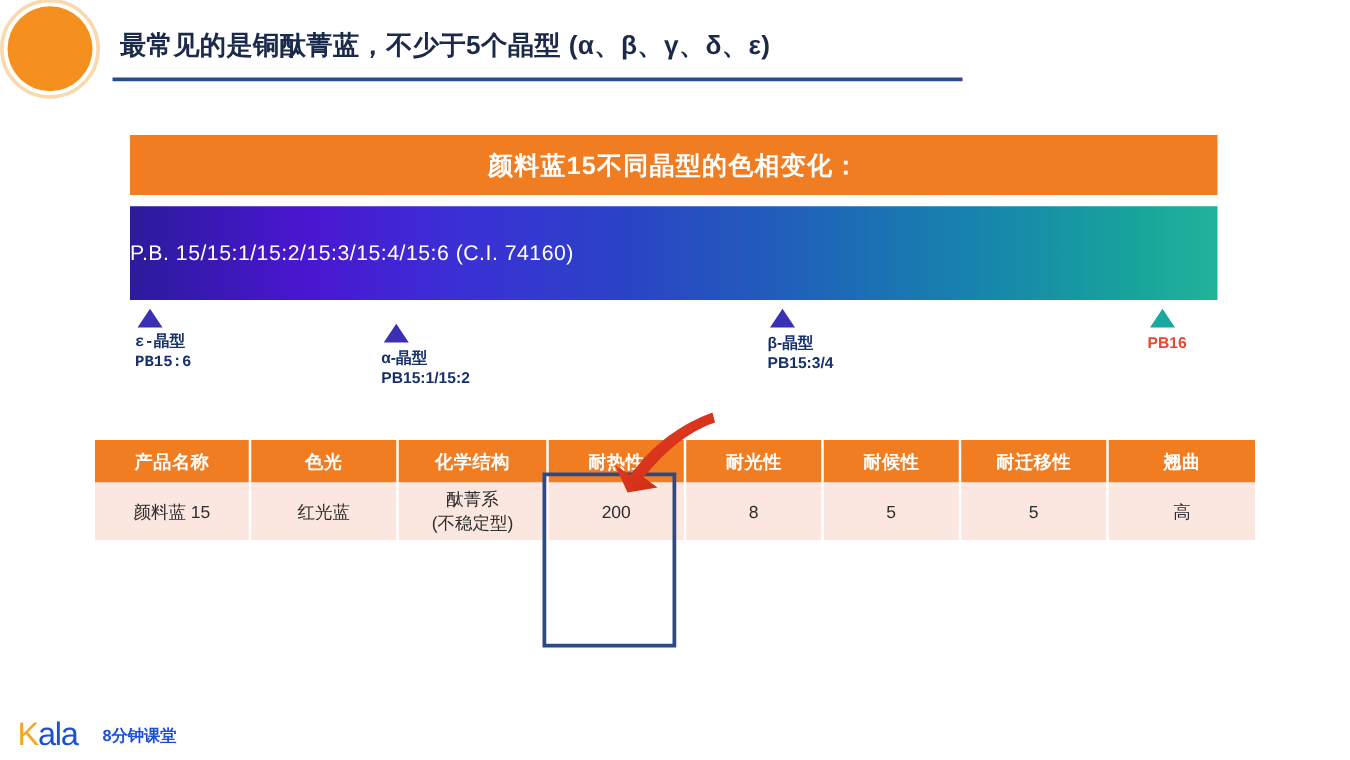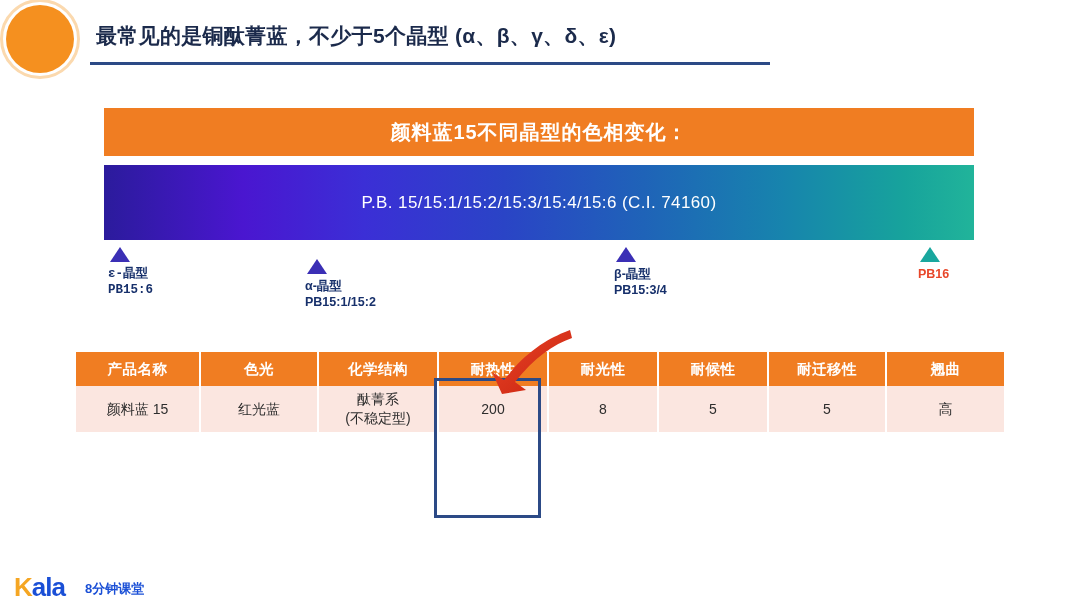--- a/index.html
+++ b/index.html
@@ -78,21 +78,20 @@
   }
   .gradient-bar {
     position: absolute;
     left: 104px;
     top: 165px;
     width: 870px;
     height: 75px;
     background: linear-gradient(90deg, #2b1b9c 0%, #4a16d0 16%, #3b2fd6 30%, #2a44c6 46%, #1f63b8 62%, #1784ad 78%, #17a39c 92%, #21b49a 100%);
     display: flex;
     align-items: center;
-    justify-content: center;
   }
   .gradient-bar-label {
     color: #ffffff;
     font-size: 17px;
     letter-spacing: 0.4px;
   }
 
   
   .marker {
     position: absolute;
@@ -190,21 +189,21 @@
   
   .footer {
     position: absolute;
     left: 14px;
     bottom: 8px;
     display: flex;
     align-items: flex-end;
   }
   .logo-mark {
     font-size: 26px;
-    font-weight: bold;
+    font-weight: normal;
     color: #1a4fd6;
     letter-spacing: -1px;
     line-height: 1;
     position: relative;
   }
   .logo-mark .accent {
     color: #f5a623;
   }
   .logo-text {
     margin-left: 20px;

